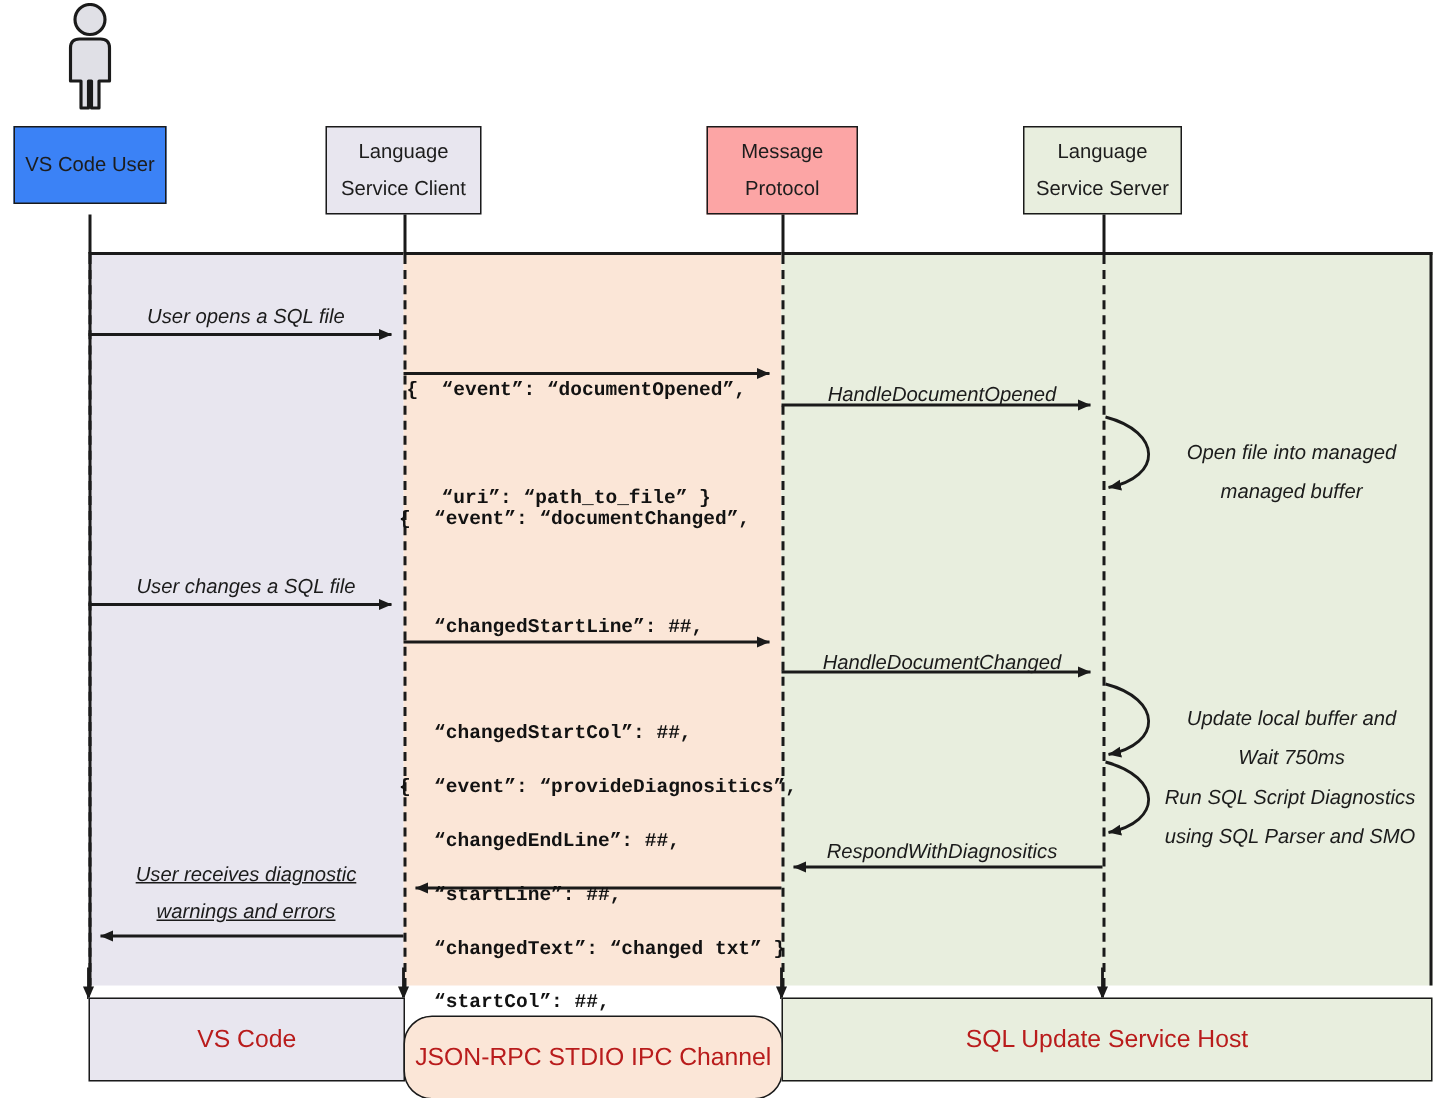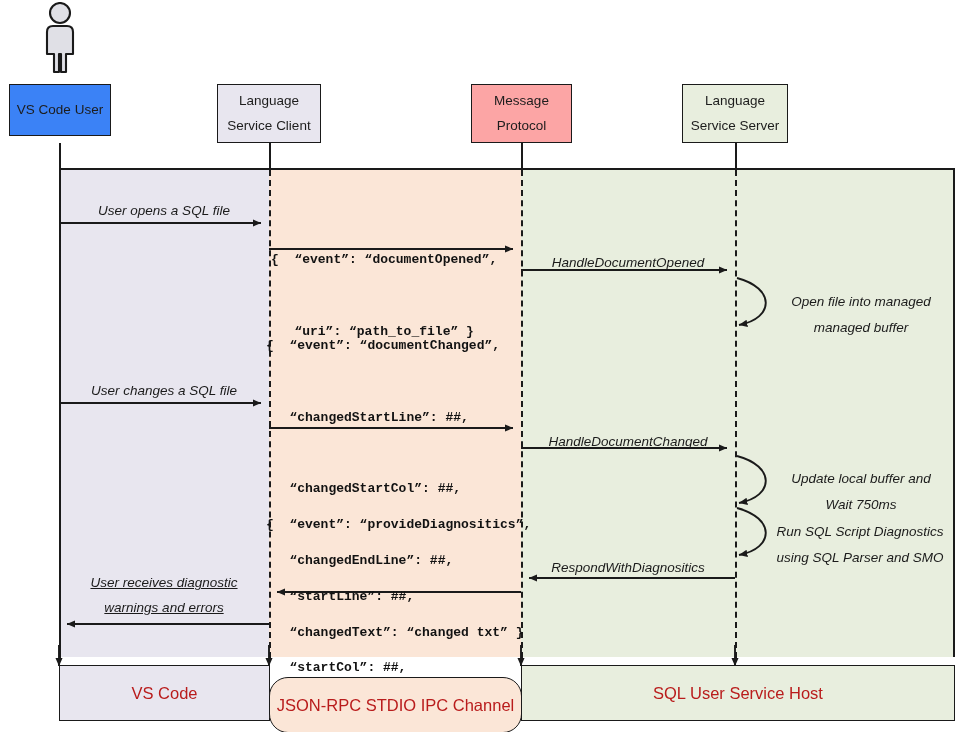--- a/index.html
+++ b/index.html
@@ -266,15 +266,15 @@
     <div>{  “event”: “provideDiagnositics”,</div>
     <div>   “startLine”: ##,</div>
     <div>   “startCol”: ##,</div>
     <div>   “endLine”: ##,</div>
     
     
   </div>
 
   <div class="foot" style="left:59px; top:665px; width:211px; height:56px; background:#e8e6ef;">VS Code</div>
   <div class="foot" style="left:269px; top:677px; width:253px; height:56px; background:#fbe6d7;border-radius:19px;">JSON-RPC STDIO IPC Channel</div>
-  <div class="foot" style="left:521px; top:665px; width:434px; height:56px; background:#e8eede;">SQL User Service Host</div>
+  <div class="foot" style="left:521px; top:665px; width:434px; height:56px; background:#e8eede;">SQL Update Service Host</div>
 
 </div>
 
 </body></html>

